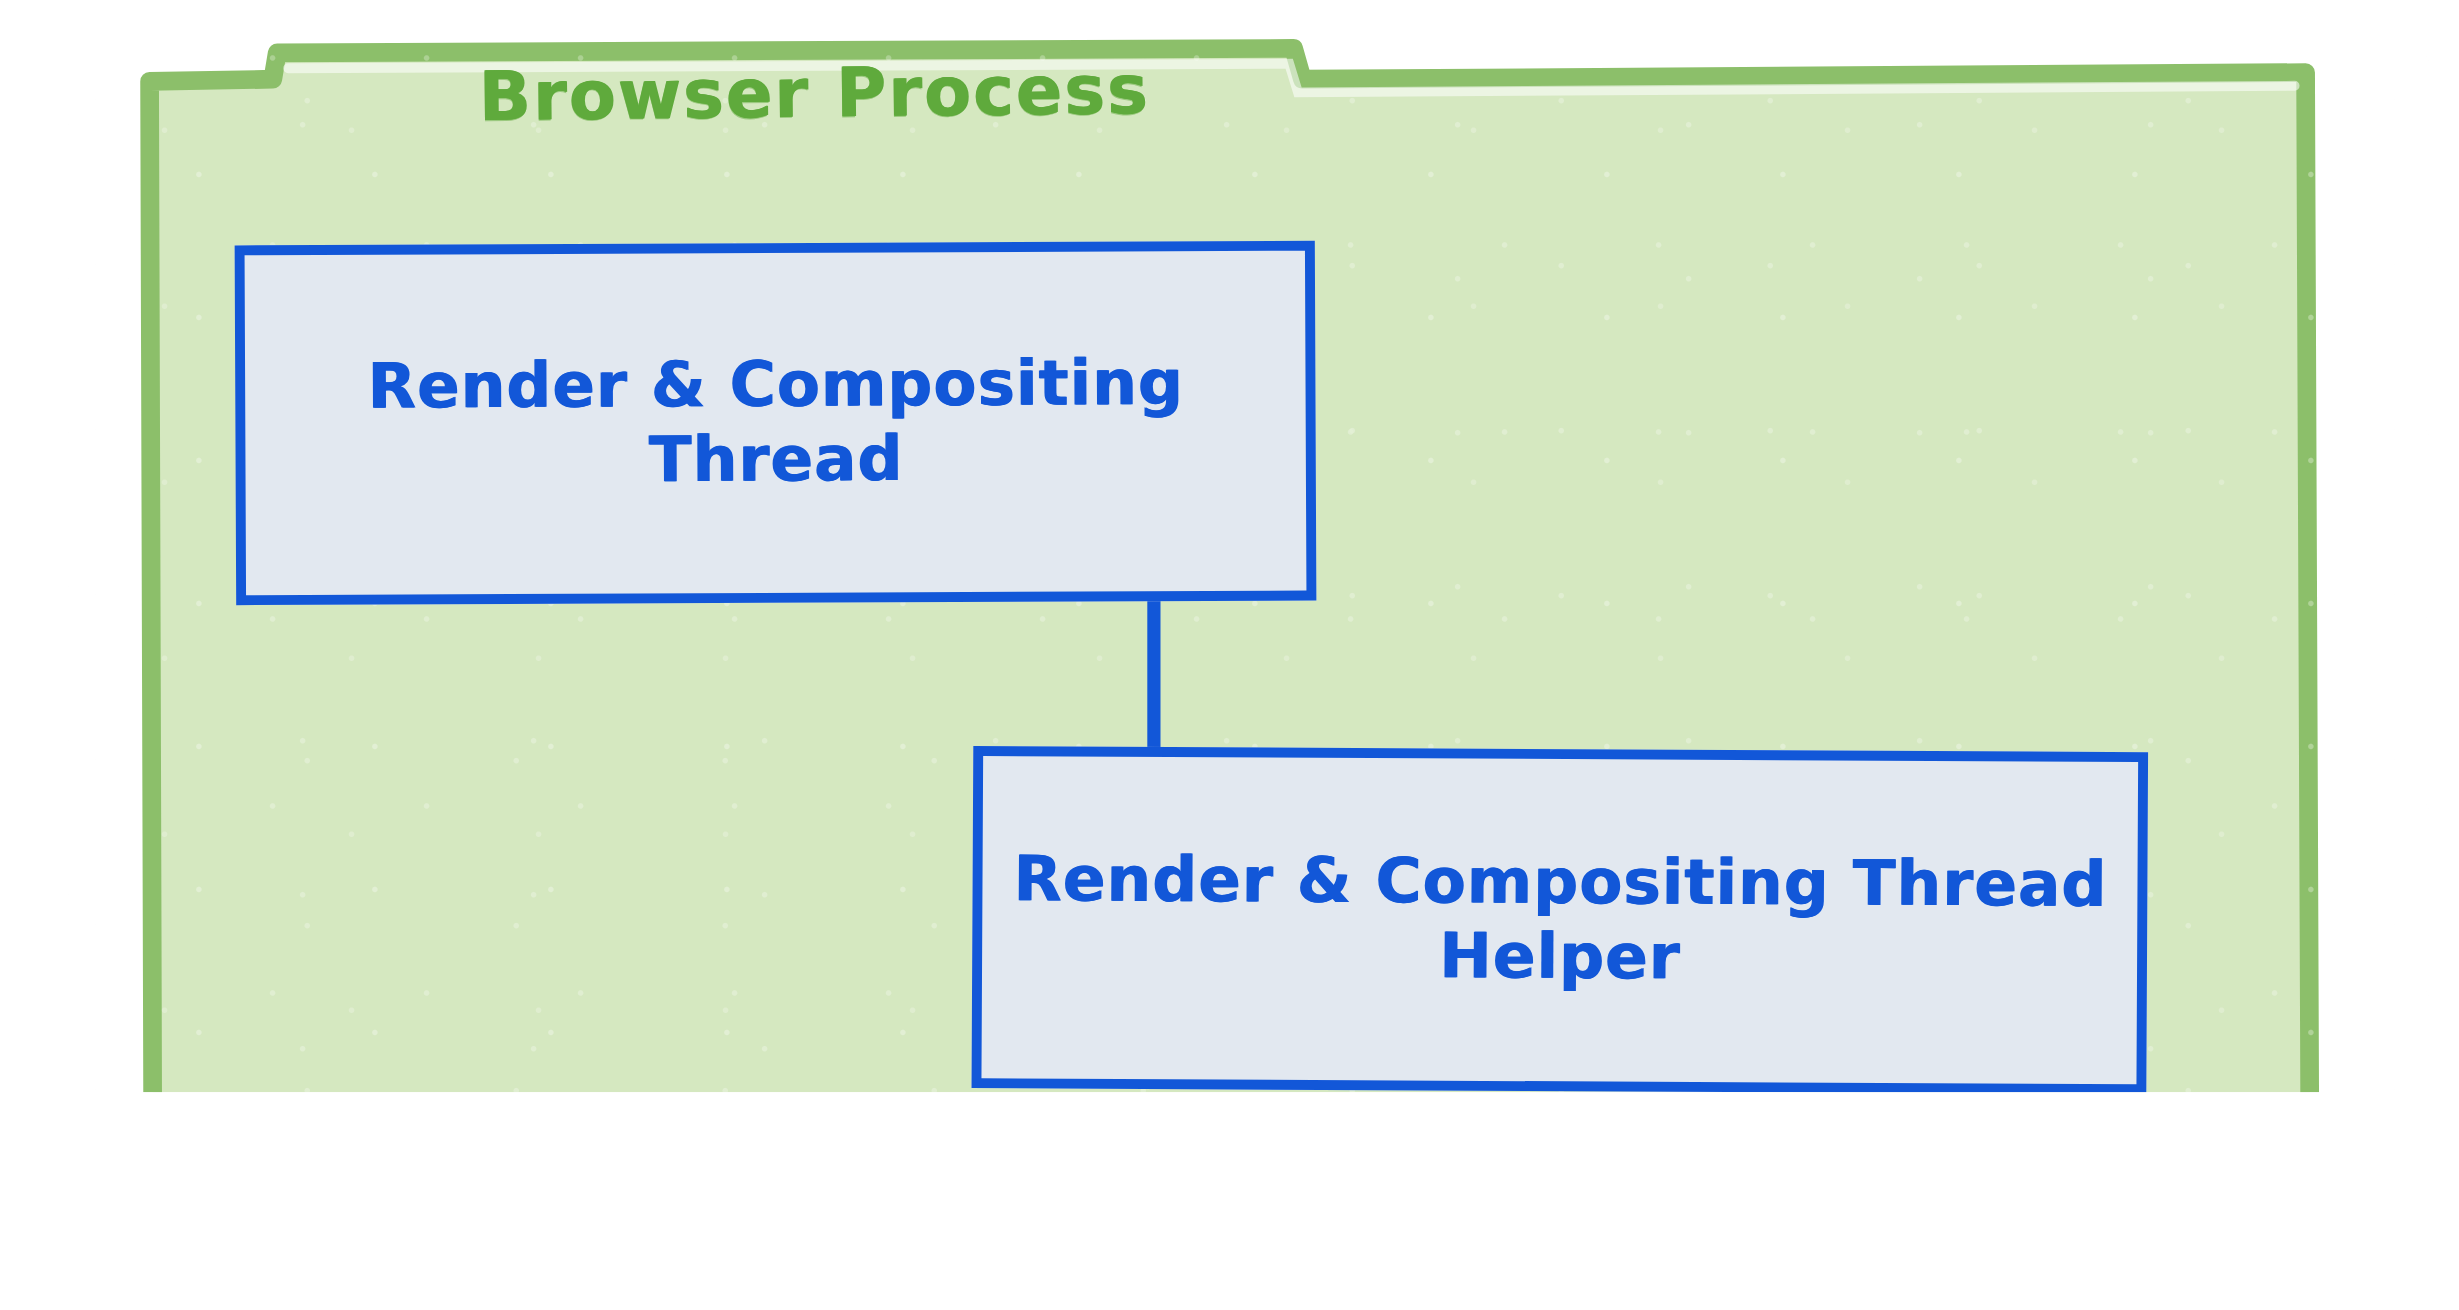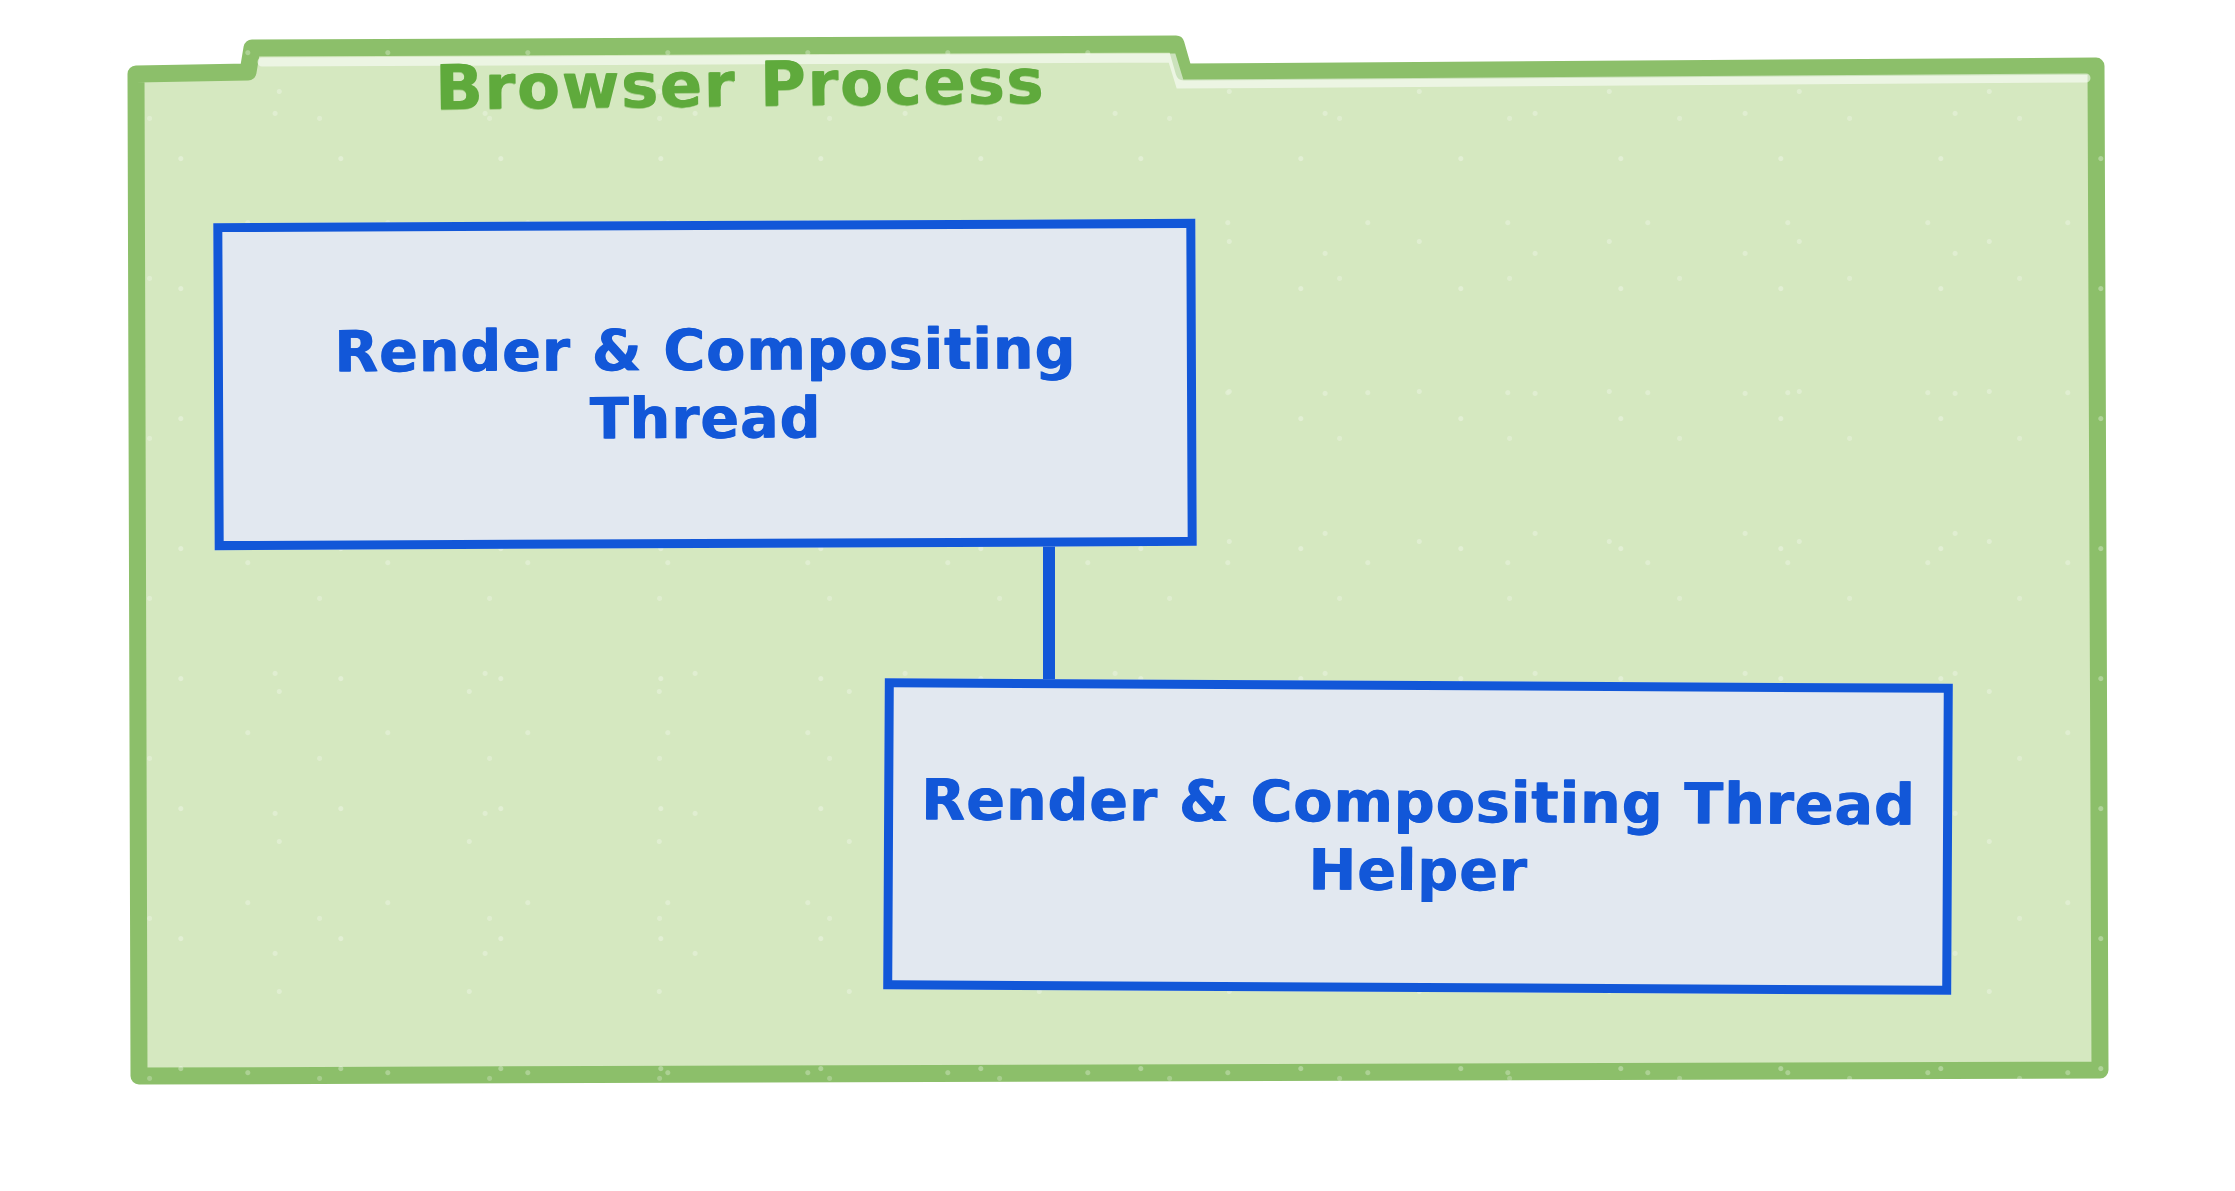--- a/index.html
+++ b/index.html
@@ -7,21 +7,21 @@
     margin: 0;
     padding: 0;
     background: #ffffff;
   }
   body {
     font-family: "DejaVu Sans", sans-serif;
   }
   #stage {
     position: relative;
     width: 2235px;
-    height: 1191px;
+    height: 993px;
     background: #ffffff;
     overflow: hidden;
   }
 
   
   .process-container {
     position: absolute;
     left: 0;
     top: 0;
     width: 2235px;

